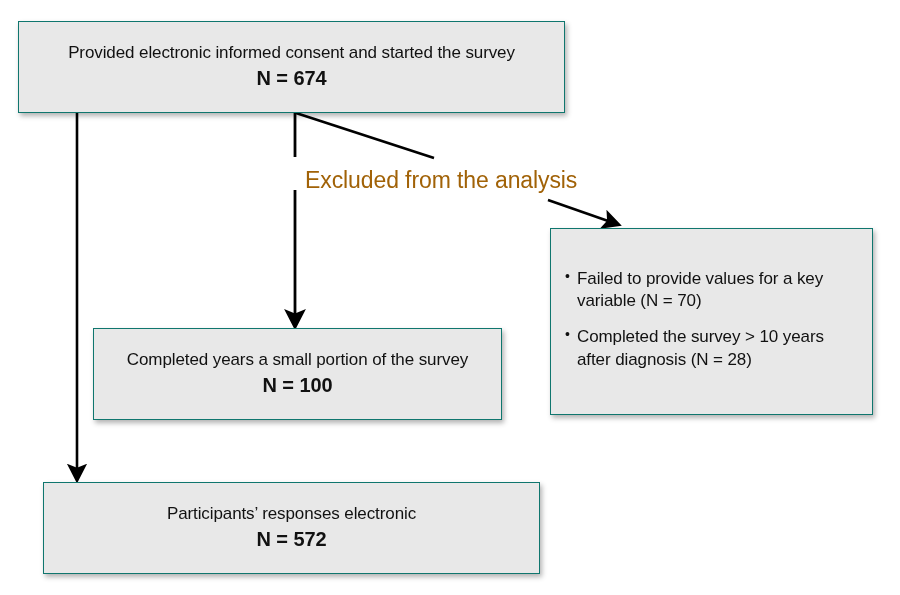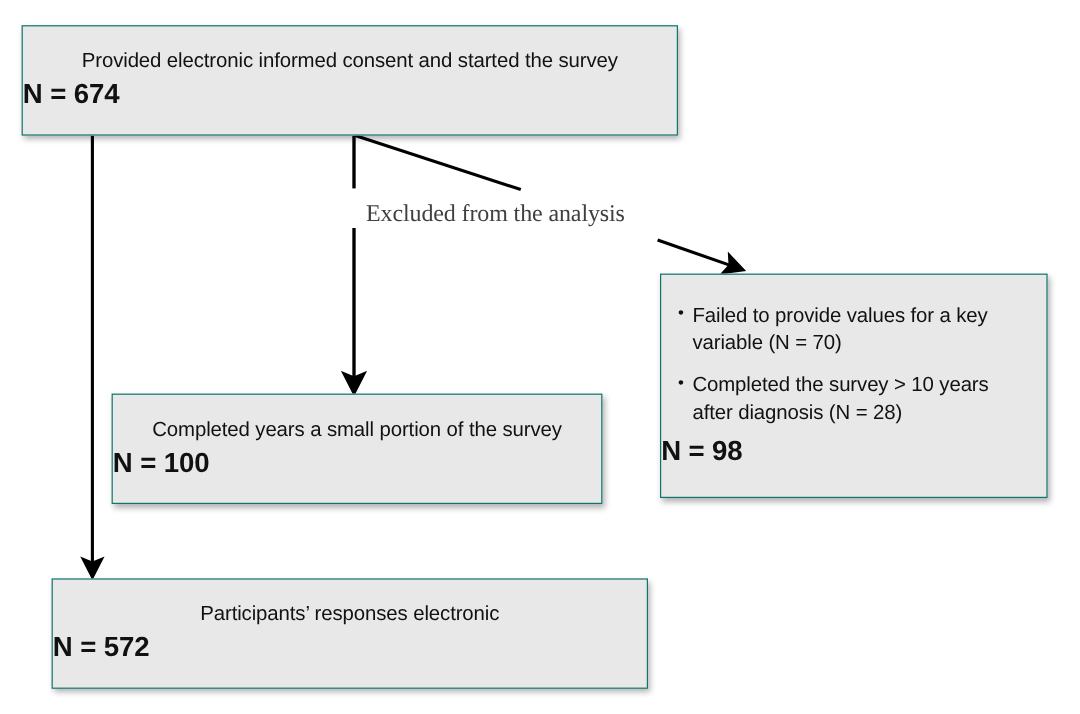--- a/index.html
+++ b/index.html
@@ -26,24 +26,24 @@
     justify-content: center;
   }
   .box-line {
     text-align: center;
     color: #111111;
     font-size: 17px;
     line-height: 1.32;
     letter-spacing: -0.1px;
   }
   .box-count {
-    text-align: left;
+    text-align: center;
     color: #111111;
     font-weight: bold;
-    font-size: 23px;
+    font-size: 20px;
     line-height: 1.35;
     letter-spacing: -0.1px;
   }
   .bullet-list {
     margin: 0;
     padding: 0 14px 0 14px;
     list-style: none;
   }
   .bullet-item {
     position: relative;
@@ -57,25 +57,24 @@
   .bullet-item:last-of-type { margin-bottom: 4px; }
   .bullet-item::before {
     content: "\2022";
     position: absolute;
     left: 0;
     top: -1px;
     font-size: 14px;
   }
   .edge-label {
     position: absolute;
-    color: #404040;
-    font-size: 20px;
+    color: #a16207;
+    font-size: 23px;
     white-space: nowrap;
     letter-spacing: -0.1px;
-    font-family: Liberation Serif, serif;
   }
   svg.connectors {
     position: absolute;
     left: 0;
     top: 0;
     width: 900px;
     height: 595px;
     pointer-events: none;
   }
 </style>
@@ -107,21 +106,20 @@
     <div class="box-count">N = 674</div>
   </div>
 
   <div class="edge-label" style="left:305px; top:167px;">Excluded from the analysis</div>
 
   <div class="flow-box" style="left:550px; top:228px; width:323px; height:187px;">
     <ul class="bullet-list">
       <li class="bullet-item">Failed to provide values for a key variable (N = 70)</li>
       <li class="bullet-item">Completed the survey &gt; 10 years after diagnosis (N = 28)</li>
     </ul>
-    <div class="box-count">N = 98</div>
   </div>
 
   <div class="flow-box" style="left:93px; top:328px; width:409px; height:92px;">
     <div class="box-line">Completed years a small portion of the survey</div>
     <div class="box-count">N = 100</div>
   </div>
 
   <div class="flow-box" style="left:43px; top:482px; width:497px; height:92px;">
     <div class="box-line">Participants’ responses electronic</div>
     <div class="box-count">N = 572</div>

